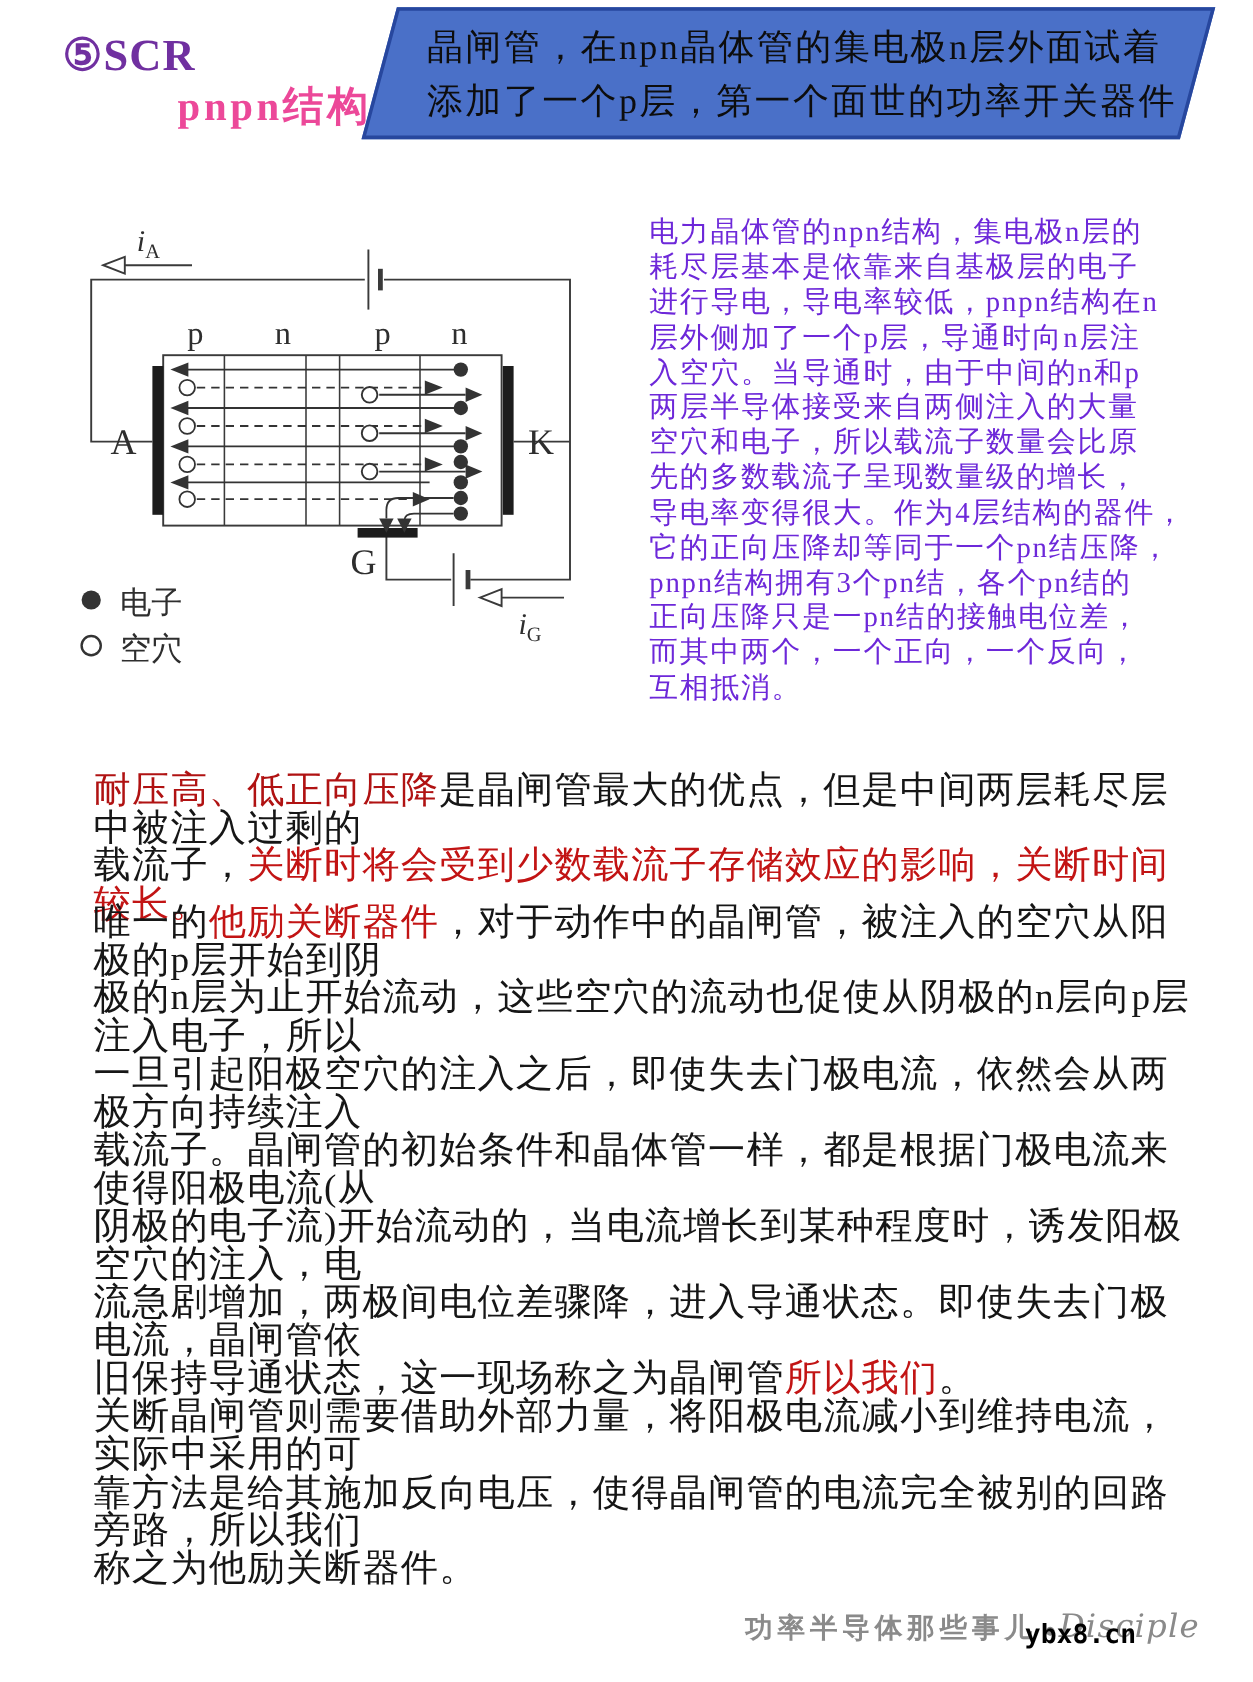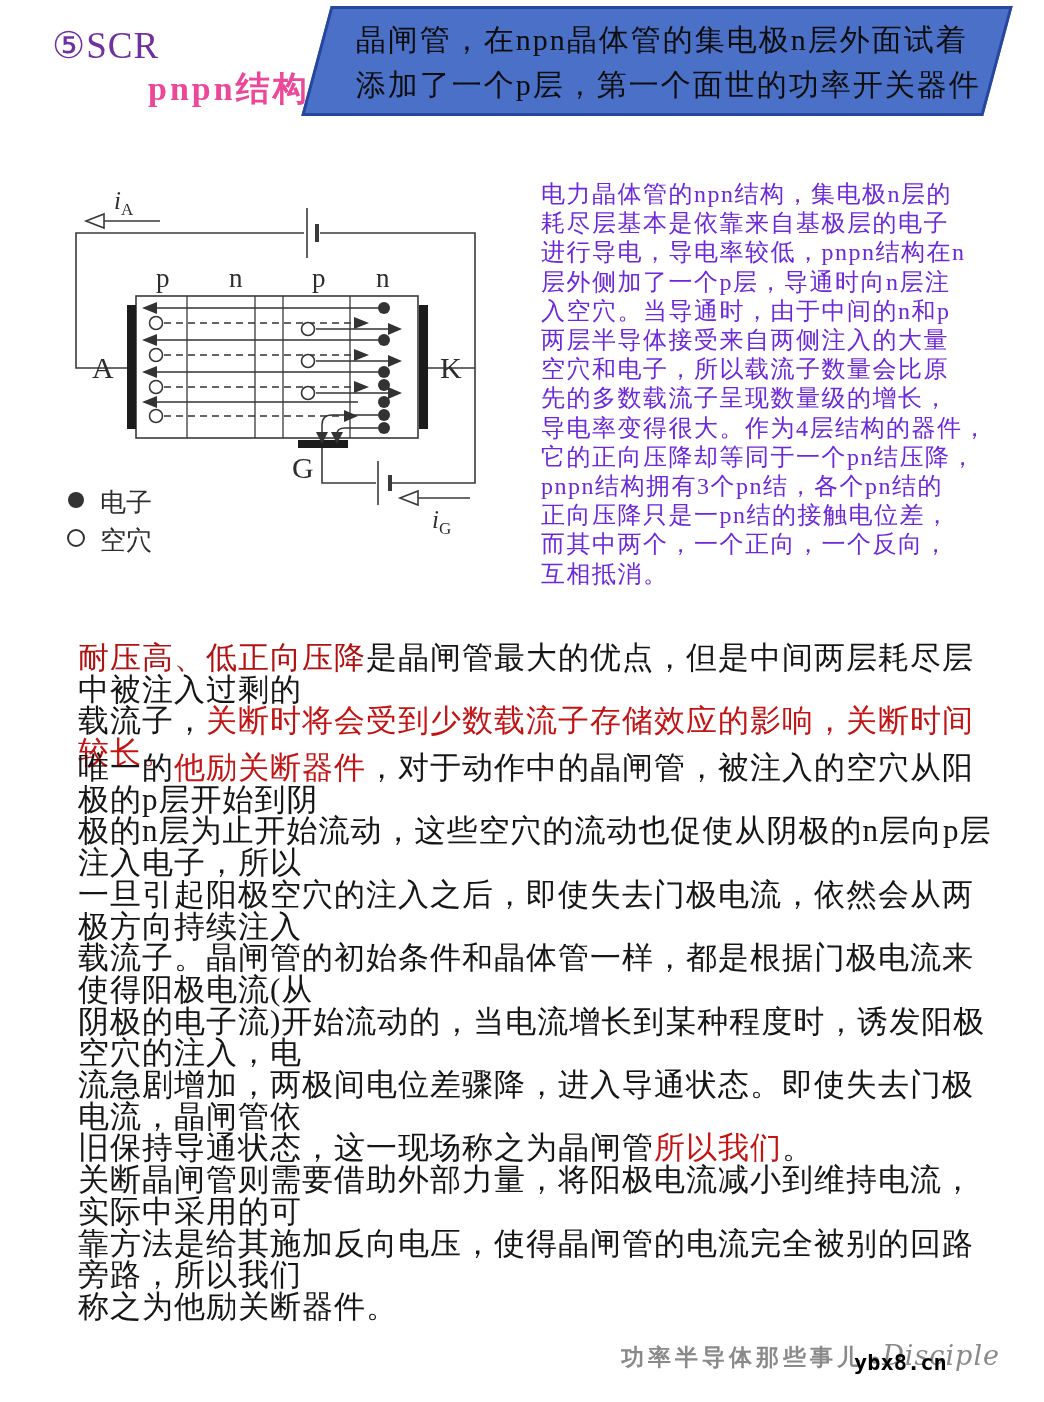--- a/index.html
+++ b/index.html
@@ -2,21 +2,21 @@
 <html><head>
 <meta charset="utf-8">
 <style>
   html,body{margin:0;padding:0;}
   body{
     width:1044px;height:1402px;position:relative;background:#ffffff;
     font-family:"Liberation Serif",serif;color:#141414;overflow:hidden;
   }
   
   .scr-label{
-    position:absolute;left:52px;top:24px;font-size:37px;font-weight:normal;
+    position:absolute;left:52px;top:24px;font-size:37px;font-weight:bold;
     color:#7030a0;letter-spacing:1px;
   }
   .pnpn-label{
     position:absolute;left:148px;top:66px;font-size:34px;font-weight:bold;
     color:#ec4899;letter-spacing:3px;
   }
   .banner{
     position:absolute;left:316px;top:6px;width:676px;height:104px;
     background:#4a70c8;border:3px solid #27479e;transform:skewX(-15deg);
     transform-origin:50% 50%;z-index:1;

